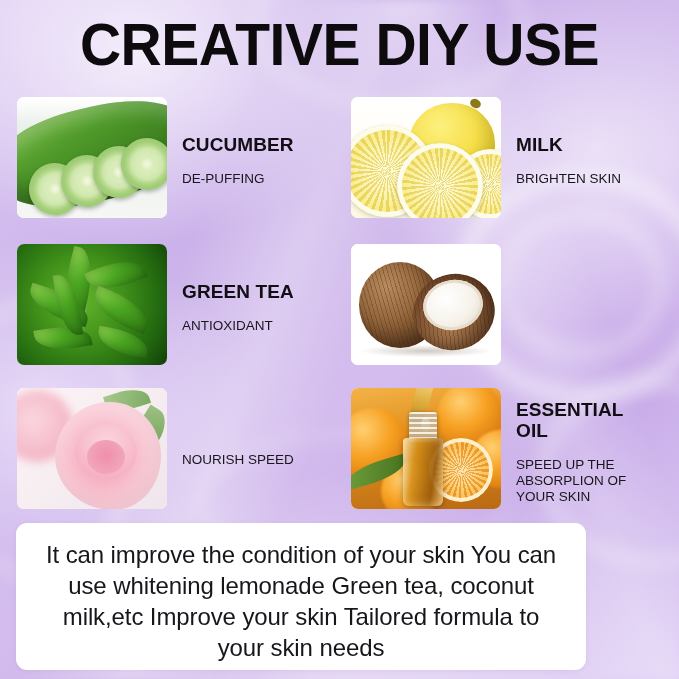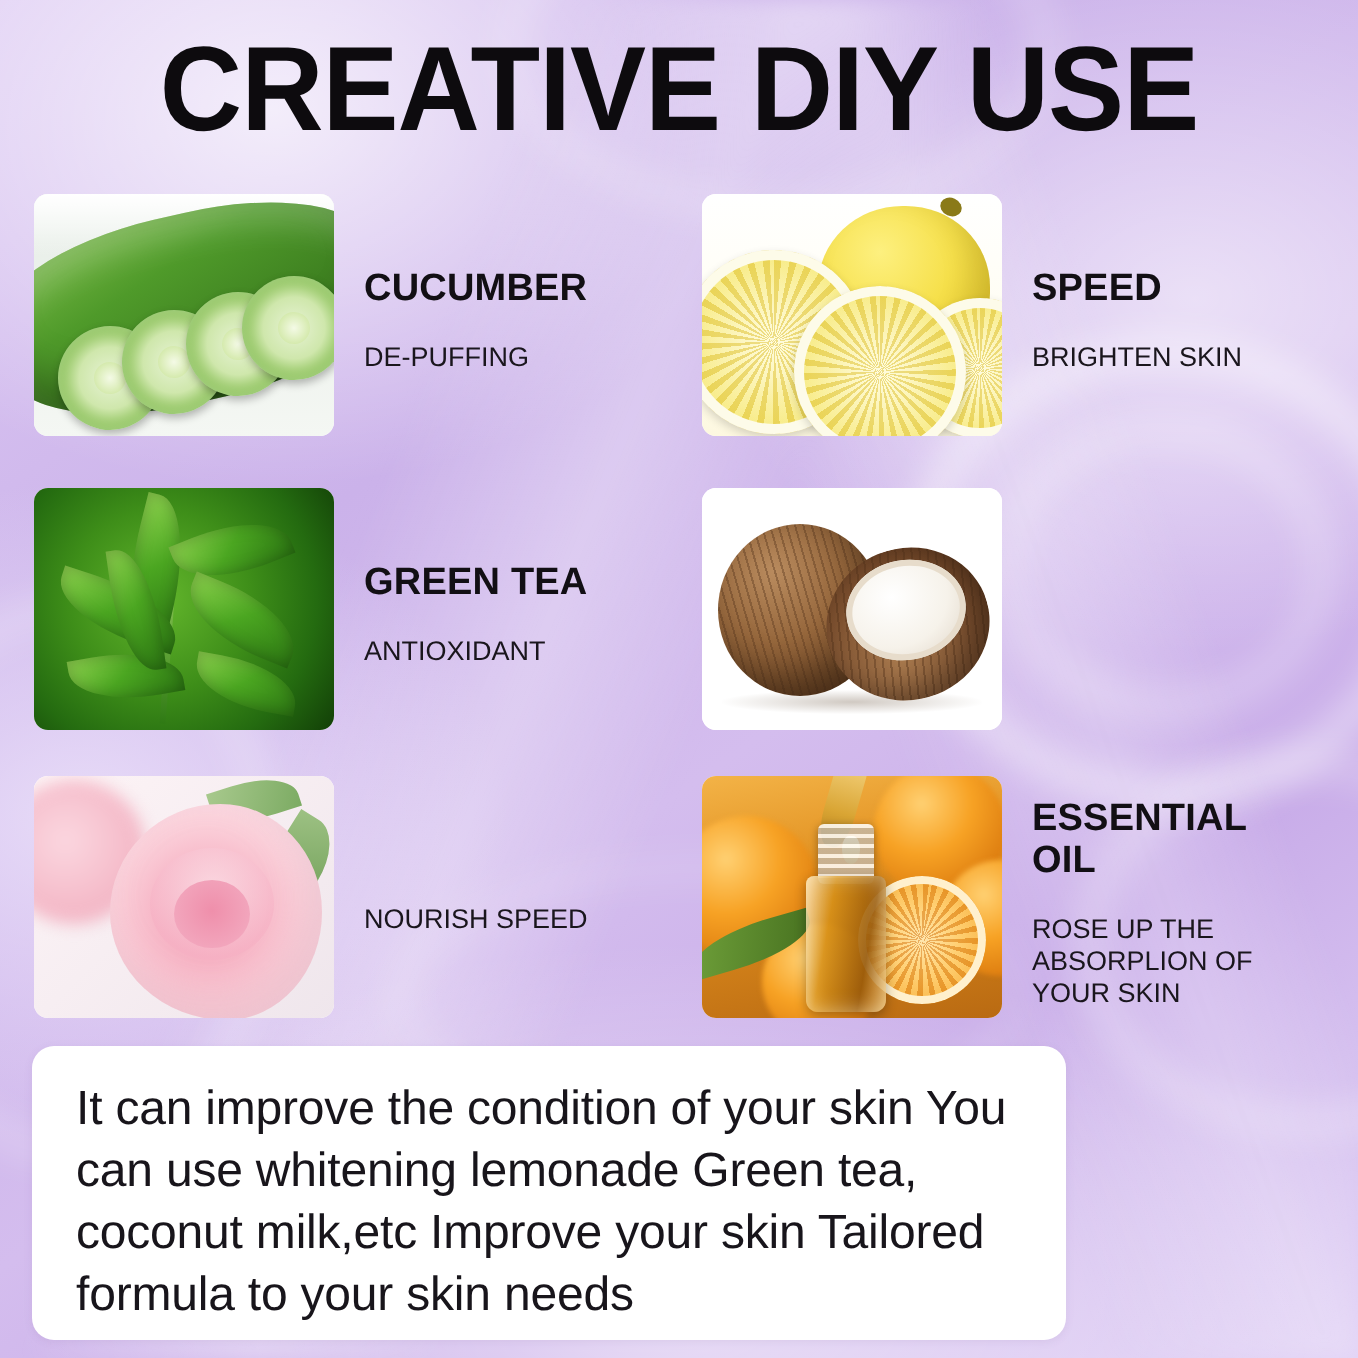--- a/index.html
+++ b/index.html
@@ -305,27 +305,28 @@
     position: absolute; left: 70px; top: 30px; width: 9px; height: 14px;
     border-radius: 50% 50% 60% 60%;
     background: linear-gradient(180deg,#ffe9a8,#d9a534);
   }
 
   
   #desc-box {
     position: absolute;
     left: 16px;
     top: 523px;
-    width: 517px;
+    width: 570px;
     height: 147px;
     box-sizing: border-box;
     background: #ffffff;
     border-radius: 11px;
     padding: 16px 22px 0 22px;
     box-shadow: 0 1px 4px rgba(120,90,150,0.10);
+    text-align: center;
   }
   #desc-text {
     font-size: 24px;
     line-height: 31px;
     color: #18151b;
     letter-spacing: -0.1px;
   }
 </style>
 </head>
 <body>
@@ -374,21 +375,21 @@
     <div class="thumb">
       <div class="art art-lemon">
         <div class="lem-whole"></div>
         <div class="lem-nub"></div>
         <div class="lem-round lem-r1"></div>
         <div class="lem-round lem-r3"></div>
         <div class="lem-round lem-r2"></div>
       </div>
     </div>
     <div class="txt">
-      <div class="name">SPEED</div>
+      <div class="name">MILK</div>
       <div class="desc">BRIGHTEN SKIN</div>
     </div>
   </div>
 
   <div class="item" id="item-greentea">
     <div class="thumb">
       <div class="art art-greentea">
         <div class="stem"></div>
         <div class="leaf lf1"></div>
         <div class="leaf lf2"></div>
@@ -444,21 +445,21 @@
         <div class="oil-leaf"></div>
         <div class="dropper"></div>
         <div class="drop-tip"></div>
         <div class="bottle-neck"></div>
         <div class="bottle"></div>
       </div>
     </div>
     <div class="txt">
       <div class="name">ESSENTIAL
 OIL</div>
-      <div class="desc">ROSE UP THE
+      <div class="desc">SPEED UP THE
 ABSORPLION OF
 YOUR SKIN</div>
     </div>
   </div>
 
   <div id="desc-box">
     <div id="desc-text">It can improve the condition of your skin You can use whitening lemonade Green tea, coconut milk,etc Improve your skin Tailored formula to your skin needs</div>
   </div>
 
 </div>

